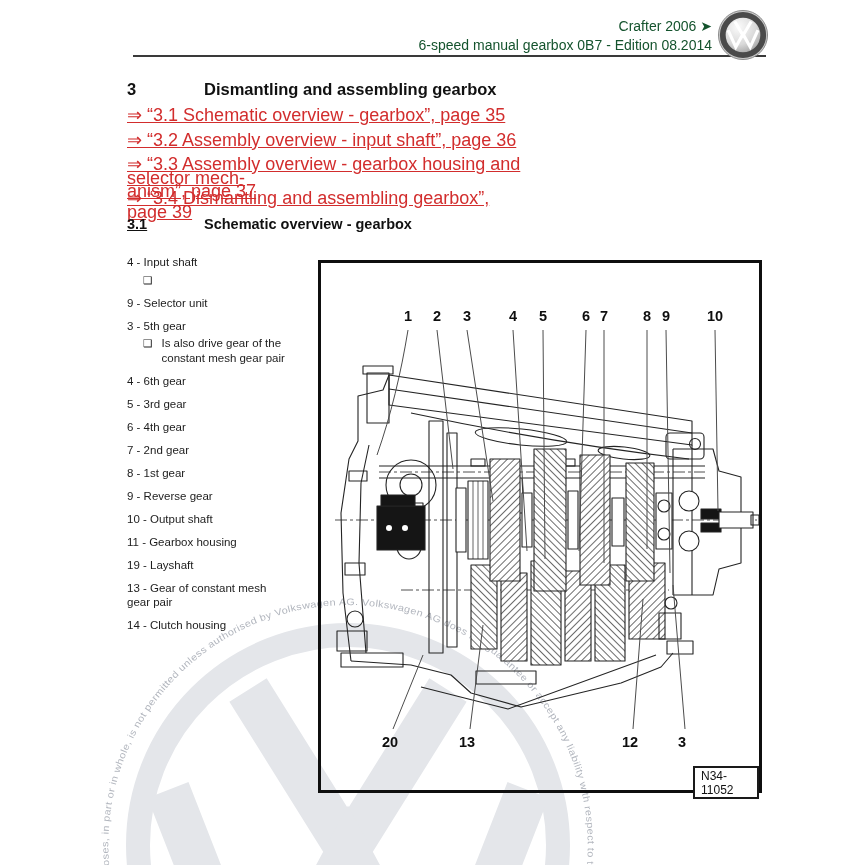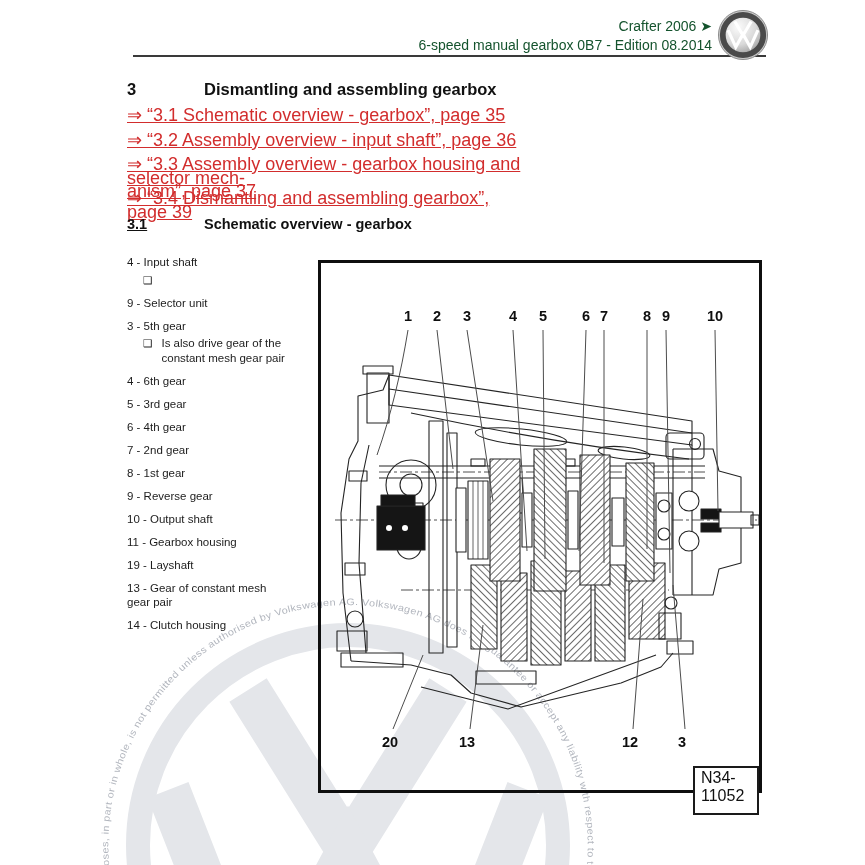--- a/index.html
+++ b/index.html
@@ -23,22 +23,22 @@
   .parts{position:absolute;left:127px;top:255px;width:178px;font-size:11.5px;line-height:14.5px;}
   .plabel{white-space:pre-line;}
   .pitem{margin-bottom:8.5px;}
   .psub{display:flex;margin:3px 0 8.5px 16px;}
   .pbullet{width:12px;margin-right:7px;font-size:10.5px;color:#1c1c1c;}
   .psubtext{white-space:pre-line;width:150px;}
   
   .figure{position:absolute;left:318px;top:260px;width:438px;height:527px;border:3px solid #0f0f0f;}
   .figure svg{position:absolute;left:0;top:0;}
   .callout{position:absolute;transform:translateX(-50%);font-size:14.5px;font-weight:700;color:#0e0e0e;}
-  .figid{position:absolute;left:372px;top:503px;border:2px solid #1a1a1a;padding:1px 6px 8px;
-         font-size:16px;color:#111;background:#fff;}
+  .figid{position:absolute;left:372px;top:503px;border:2px solid #1a1a1a;padding:1px 6px 0;
+         font-size:12px;color:#111;background:#fff;}
 </style>
 </head>
 <body>
 
 <div class="page">
 
   <svg id="watermark" width="865" height="865" viewBox="0 0 865 865">
     <g fill="none" stroke="#e4e6ea" stroke-linejoin="miter" stroke-miterlimit="20">
       <circle cx="348" cy="845" r="210" stroke-width="24"></circle>
       <path d="M 248,690 L 348,850 L 448,690" stroke-width="44"></path>

